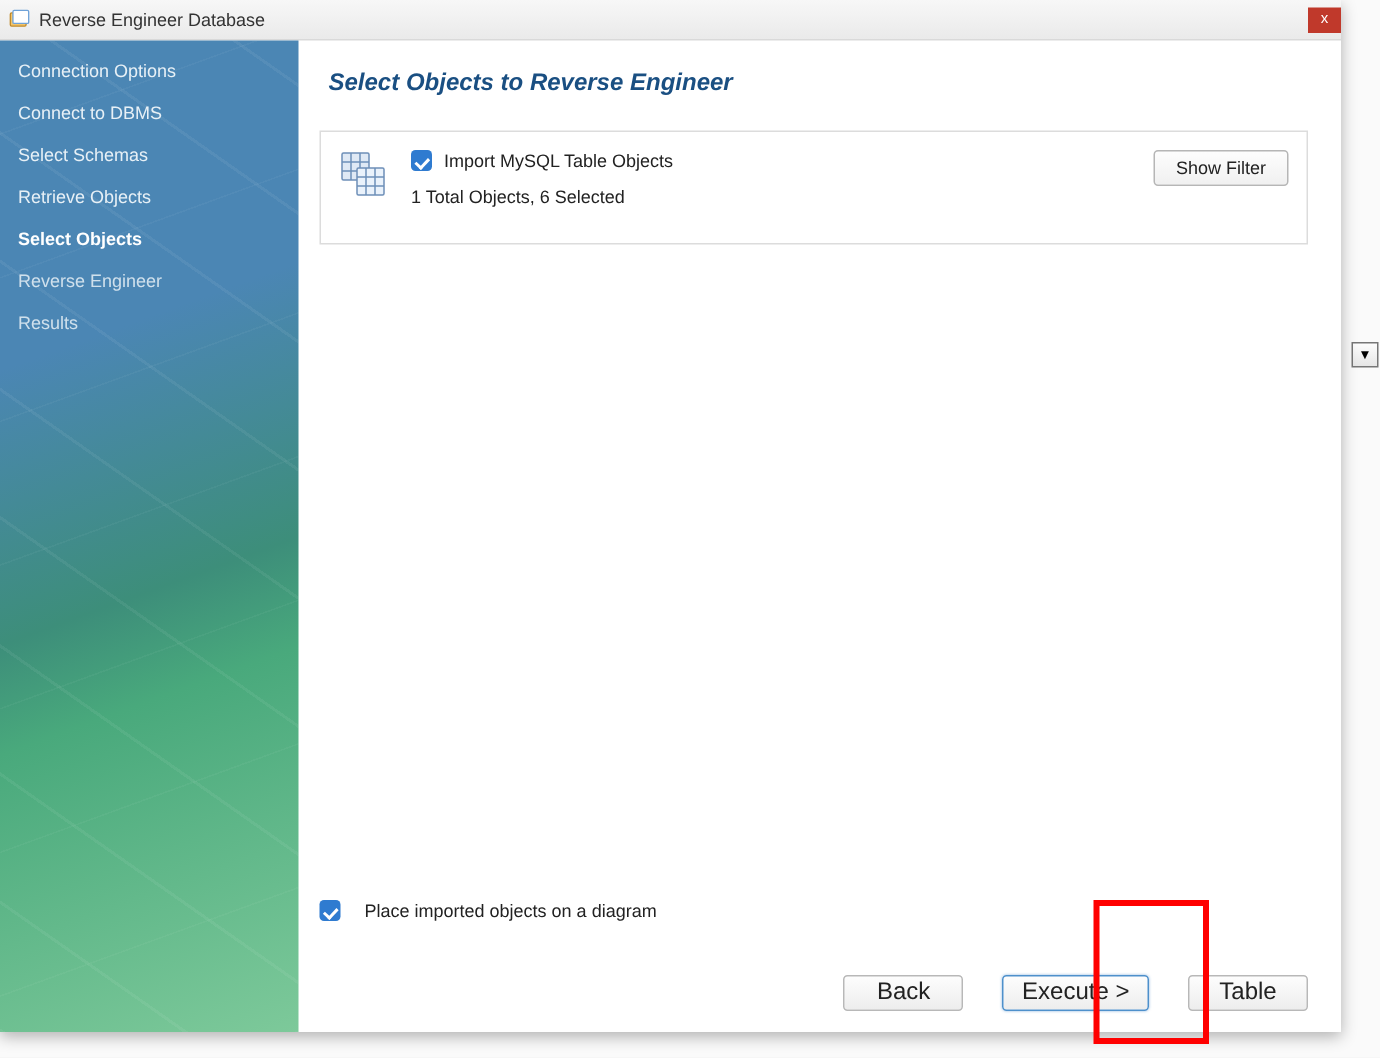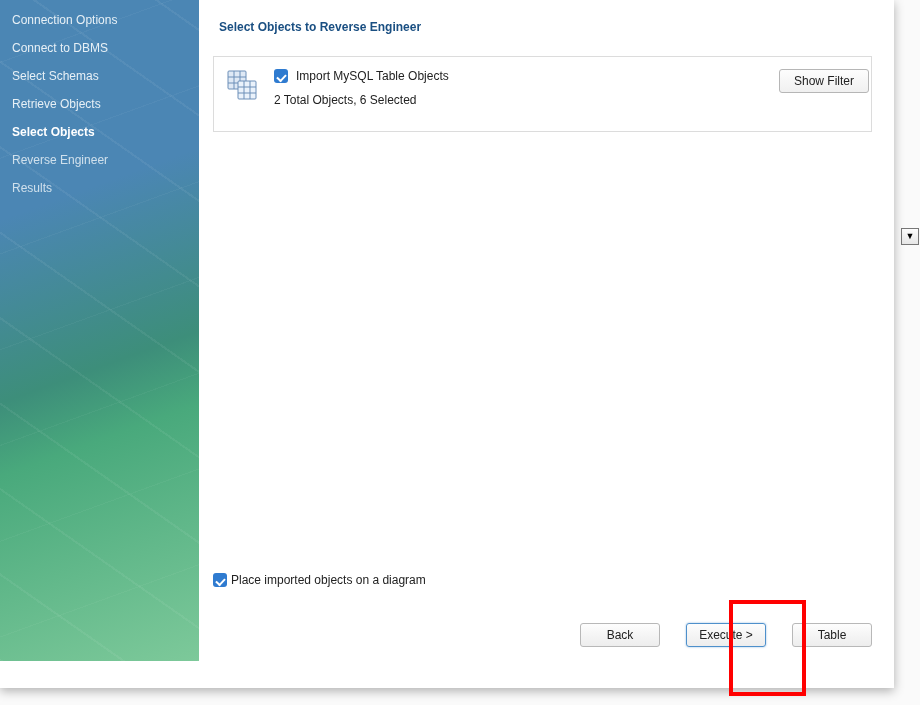--- a/index.html
+++ b/index.html
@@ -52,44 +52,44 @@
     pointer-events: none;
   }
   .sidebar-item {
     color: #e7f0f6; font-size: 12px; padding: 7px 10px 7px 12px;
     cursor: pointer;
   }
   .sidebar-item.active { font-weight: 700; color: #ffffff; }
   .sidebar-item.dim { opacity: 0.85; }
 
   .main { flex: 1; position: relative; padding: 18px 22px 18px 14px; }
-  .page-title { color: #1a4f82; font-weight: 700; font-size: 12px; margin: 2px 0 22px 6px; }
+  .page-title { color: #1a4f82; font-weight: 700; font-size: 16px; margin: 2px 0 22px 6px; font-style: italic; }
 
   .panel {
-    border: 1px solid #dcdcdc; width: 100%; min-height: 76px; padding: 12px 2px 12px 12px;
+    border: 1px solid #dcdcdc; width: 100%; min-height: 76px; padding: 12px 12px 12px 12px;
     display: flex; align-items: flex-start; gap: 14px;
   }
   .panel-icon { width: 34px; height: 34px; flex: none; }
   .panel-icon svg { width: 34px; height: 34px; display:block; }
   .panel-center { flex: 1; }
   .chk-row { display: flex; align-items: center; gap: 8px; color: #222; }
   .subtext { margin-top: 10px; color: #222; font-size: 12px; }
 
   .small-btn {
     border: 1px solid #b6b6b6; border-radius: 3px; background: linear-gradient(#fdfdfd,#f0f0f0);
     padding: 4px 14px; font-size: 12px; cursor: pointer; color: #222; margin-left: 25px;
   }
 
   .bottom-area { position: absolute; left: 14px; right: 22px; bottom: 14px; }
-  .place-row { display: flex; align-items: center; gap: 4px; color: #222; margin-bottom: 36px; }
+  .place-row { display: flex; align-items: center; gap: 16px; color: #222; margin-bottom: 36px; }
 
   .button-row { display: flex; justify-content: flex-end; gap: 26px; }
   .big-btn {
     min-width: 80px; height: 24px; border: 1px solid #b8b8b8; border-radius: 3px;
-    background: linear-gradient(#fdfdfd,#ededed); font-size: 12px; cursor: pointer; color: #222;
+    background: linear-gradient(#fdfdfd,#ededed); font-size: 16px; cursor: pointer; color: #222;
     padding: 0 12px;
   }
   .big-btn.default { border-color: #4e90cb; box-shadow: 0 0 2px rgba(60,130,200,0.6); }
 
   .chk { width: 14px; height: 14px; border-radius: 3px; background: #2f7bd0; position: relative; flex: none; }
   .chk::after { content: ""; position: absolute; left: 3px; top: 5px; width: 7px; height: 4px; border: 2px solid #fff; border-top: none; border-right: none; transform: rotate(-47deg); }
 
   .highlight-box {
     position: absolute;
     border: 4px solid #ff0000;
@@ -98,20 +98,32 @@
 </style>
 </head>
 <body>
 
 <div class="bg-layer">
   <div class="bg-dropdown">▼</div>
 </div>
 
 <div class="modal">
 
+  <div class="titlebar">
+    <div class="title-left">
+      <span class="app-icon">
+        <svg viewBox="0 0 16 16">
+            <rect x="1" y="3" width="12" height="10" rx="1" fill="#f4c56a" stroke="#c08a2a"></rect>
+            <rect x="3" y="1" width="12" height="10" rx="1" fill="#ffffff" stroke="#6fa2d8"></rect>
+          </svg>
+      </span>
+      <span class="title-text">Reverse Engineer Database</span>
+    </div>
+    <div class="close-btn">x</div>
+  </div>
 
   <div class="body">
 
     <div class="sidebar">
       <div class="sidebar-item"><span>Connection Options</span></div>
       <div class="sidebar-item"><span>Connect to DBMS</span></div>
       <div class="sidebar-item"><span>Select Schemas</span></div>
       <div class="sidebar-item"><span>Retrieve Objects</span></div>
       <div class="sidebar-item active"><span>Select Objects</span></div>
       <div class="sidebar-item dim"><span>Reverse Engineer</span></div>
@@ -134,21 +146,21 @@
             <line x1="12" y1="24" x2="30" y2="24" stroke="#6d8fb8"></line>
             <line x1="18" y1="12" x2="18" y2="30" stroke="#6d8fb8"></line>
             <line x1="24" y1="12" x2="24" y2="30" stroke="#6d8fb8"></line>
           </svg>
         </span>
         <div class="panel-center">
           <div class="chk-row">
             <span class="chk"></span>
             <span>Import MySQL Table Objects</span>
           </div>
-          <div class="subtext">2 Total Objects, 6 Selected</div>
+          <div class="subtext">1 Total Objects, 6 Selected</div>
         </div>
         <button class="small-btn">Show Filter</button>
       </div>
 
       <div class="bottom-area">
         <div class="place-row">
           <span class="chk"></span>
           <span>Place imported objects on a diagram</span>
         </div>
         <div class="button-row">

